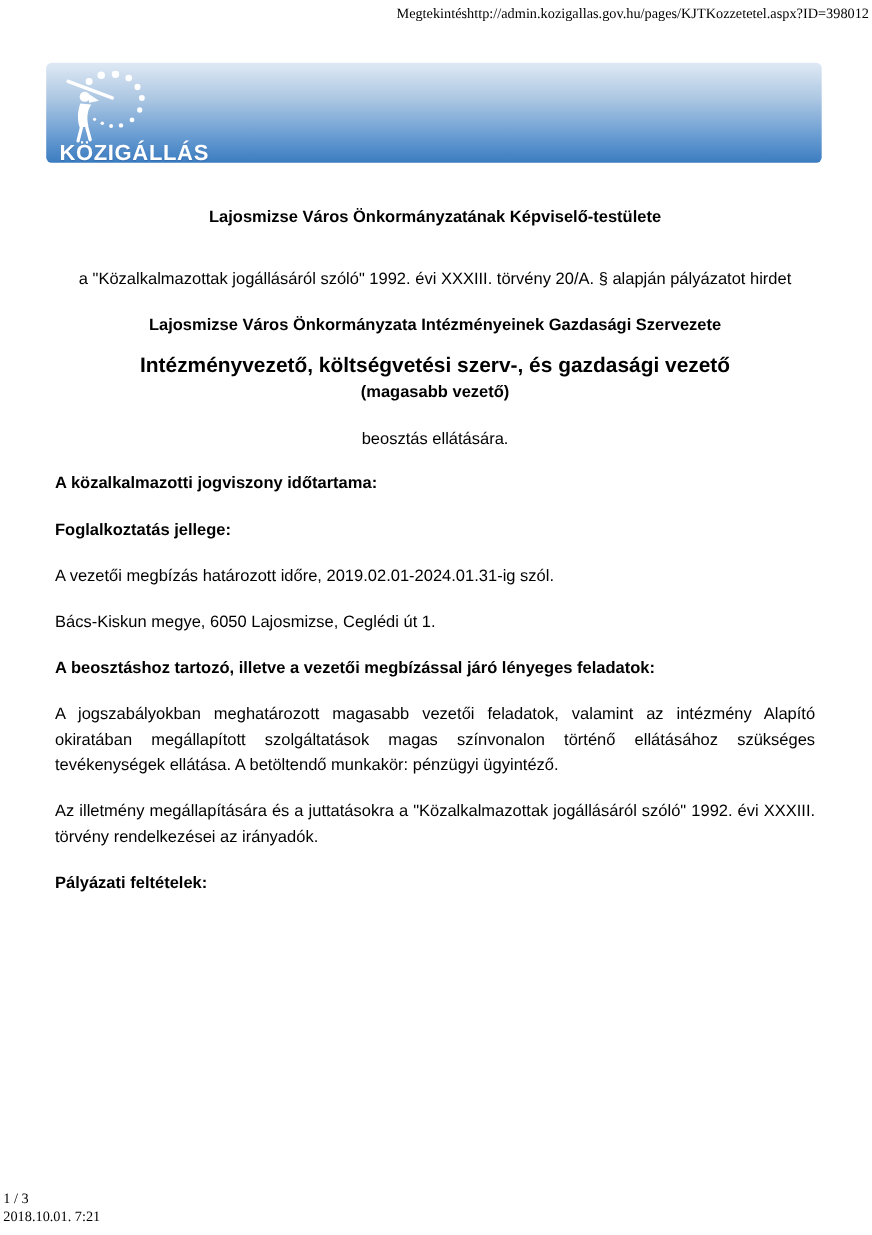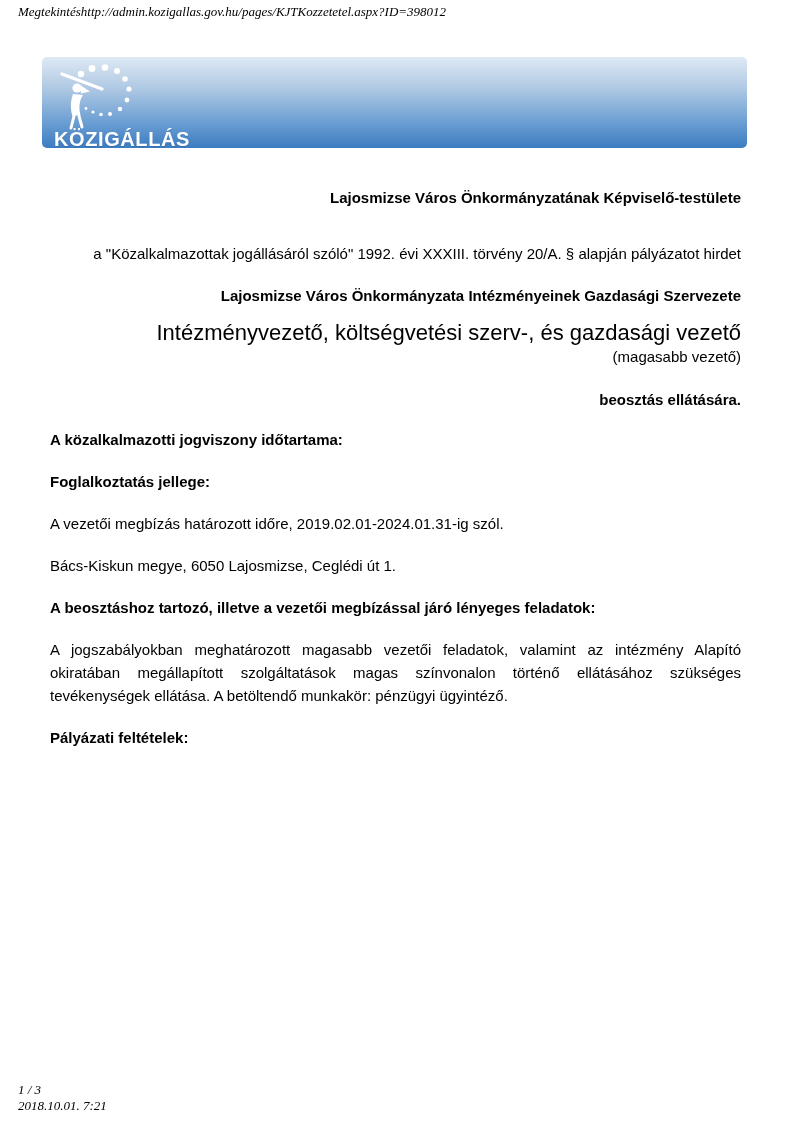--- a/index.html
+++ b/index.html
@@ -7,25 +7,24 @@
     position:relative;
     width:793px;height:1123px;
     background:#ffffff;
     font-family:"Liberation Sans",sans-serif;
     color:#000;
     overflow:hidden;
   }
   
   .print-header,.print-footer{
     position:absolute;left:0;right:0;
-    display:flex;justify-content:flex-start;
+    display:flex;justify-content:flex-end;
     font-family:"Liberation Serif",serif;
     font-size:13px;color:#000;
-    padding:0 18px;
-    font-style:italic;
+    padding:0 3px;
   }
   .print-header{top:4px;}
   .print-footer{bottom:9px;flex-direction:column;}
   
   .banner{
     position:relative;
     margin:57px 0 0 42px;
     width:705px;height:91px;
     border-radius:5px;
     background:linear-gradient(180deg,#dfe9f4 0%,#aec8e3 35%,#6b9ed3 72%,#3b7cc0 100%);
@@ -37,29 +36,29 @@
     color:#ffffff;font-weight:bold;font-size:20px;letter-spacing:0.6px;
     text-shadow:0 1px 1px rgba(40,80,140,.35);
     white-space:nowrap;
   }
   
   .content{
     margin:0 52px 0 50px;
     font-size:15px;line-height:23px;
   }
   .content p{margin:0;}
-  .c{text-align:right;}
+  .c{text-align:center;}
   .bold{font-weight:bold;}
   .publisher{margin-top:38px !important;}
   .legal-intro{margin-top:33px !important;}
   .org2{margin-top:19px !important;}
   .job-block{margin-top:14px !important;line-height:24px;}
-  .job-title{font-size:22px;font-weight:normal;}
-  .job-sub{font-size:15px;font-weight:normal;}
-  .suffix{margin-top:19px !important;font-weight:bold;}
+  .job-title{font-size:19px;font-weight:bold;}
+  .job-sub{font-size:15px;font-weight:bold;}
+  .suffix{margin-top:19px !important;}
   .sections{margin-top:17px;}
   .sections p{margin:4px 0 19px 0;}
   .sec-h{font-weight:bold;}
   .sec-b{text-align:justify;}
 </style>
 </head>
 <body>
 
 <div class="page">
 
@@ -110,20 +109,21 @@
     </div>
     <p class="c suffix">beosztás ellátására.</p>
 
     <div class="sections">
       <p class="sec-h">A közalkalmazotti jogviszony időtartama:</p>
       <p class="sec-h">Foglalkoztatás jellege:</p>
       <p class="sec-b">A vezetői megbízás határozott időre, 2019.02.01-2024.01.31-ig szól.</p>
       <p class="sec-b">Bács-Kiskun megye, 6050 Lajosmizse, Ceglédi út 1.</p>
       <p class="sec-h">A beosztáshoz tartozó, illetve a vezetői megbízással járó lényeges feladatok:</p>
       <p class="sec-b">A jogszabályokban meghatározott magasabb vezetői feladatok, valamint az intézmény Alapító okiratában megállapított szolgáltatások magas színvonalon történő ellátásához szükséges tevékenységek ellátása. A betöltendő munkakör: pénzügyi ügyintéző.</p>
+      <p class="sec-b">Az illetmény megállapítására és a juttatásokra a "Közalkalmazottak jogállásáról szóló" 1992. évi XXXIII. törvény rendelkezései az irányadók.</p>
       <p class="sec-h">Pályázati feltételek:</p>
     </div>
   </div>
 
   <div class="print-footer">
     <span>1 / 3</span>
     <span>2018.10.01. 7:21</span>
   </div>
 
 </div>

